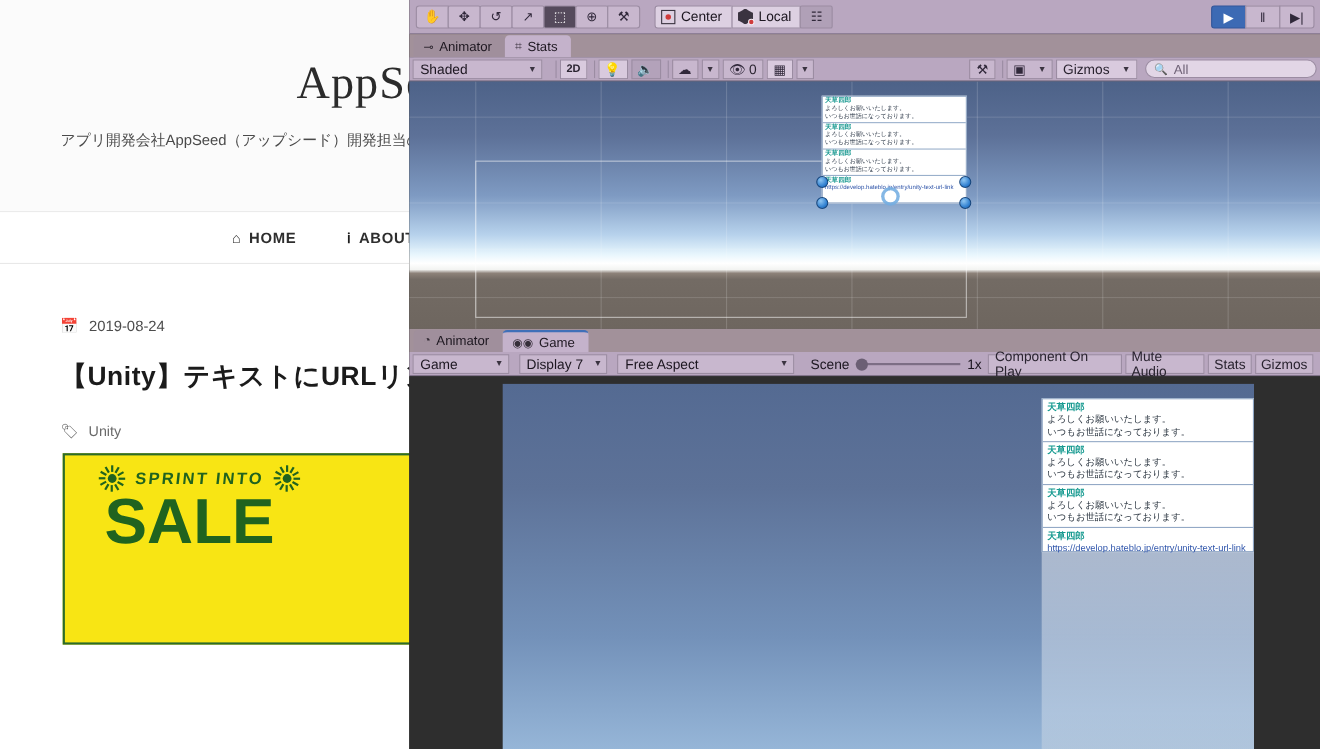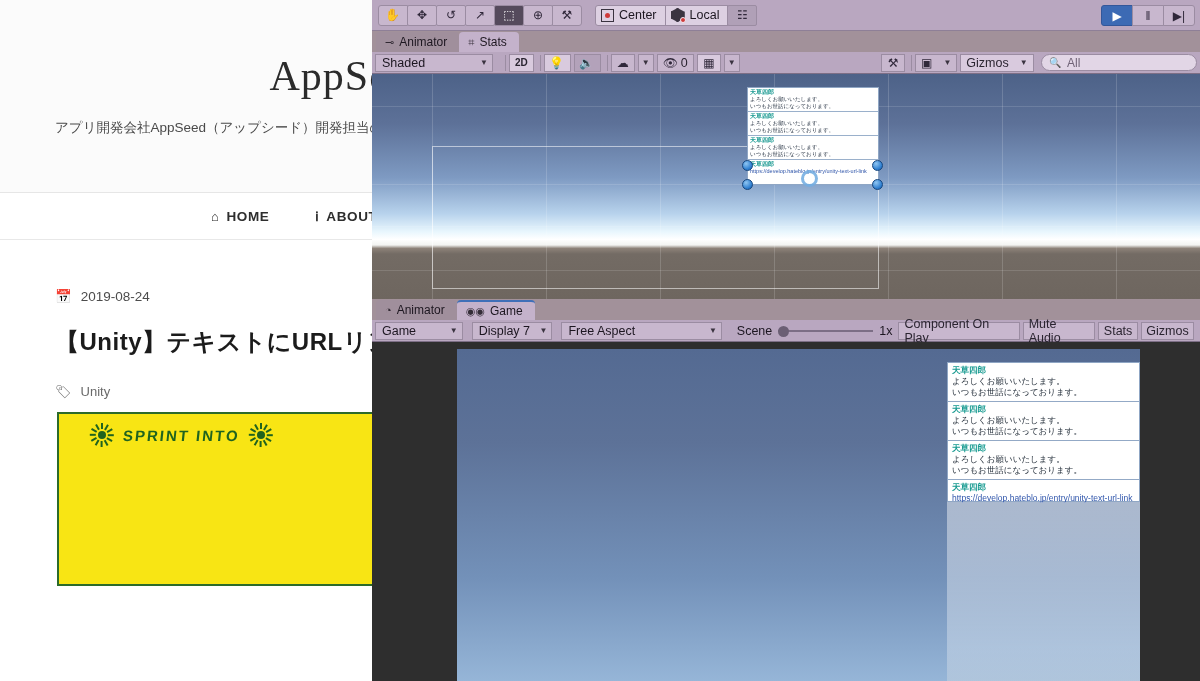--- a/index.html
+++ b/index.html
@@ -352,20 +352,21 @@
               <span class="sunray" style="transform: rotate(120deg);"></span>
               <span class="sunray" style="transform: rotate(150deg);"></span>
               <span class="sunray" style="transform: rotate(180deg);"></span>
               <span class="sunray" style="transform: rotate(210deg);"></span>
               <span class="sunray" style="transform: rotate(240deg);"></span>
               <span class="sunray" style="transform: rotate(270deg);"></span>
               <span class="sunray" style="transform: rotate(300deg);"></span>
               <span class="sunray" style="transform: rotate(330deg);"></span>
             </span>
         </div>
+        <div class="banner-sale">SALE</div>
       </div>
       <div class="banner-right">
         <div class="unity-logo-row">
           <span class="unity-mark"></span>
           <span class="unity-word">unity</span>
         </div>
         <div class="banner-jp">対象アセッ</div>
         <div class="banner-btn">超有名大人気</div>
       </div>
     </div>

